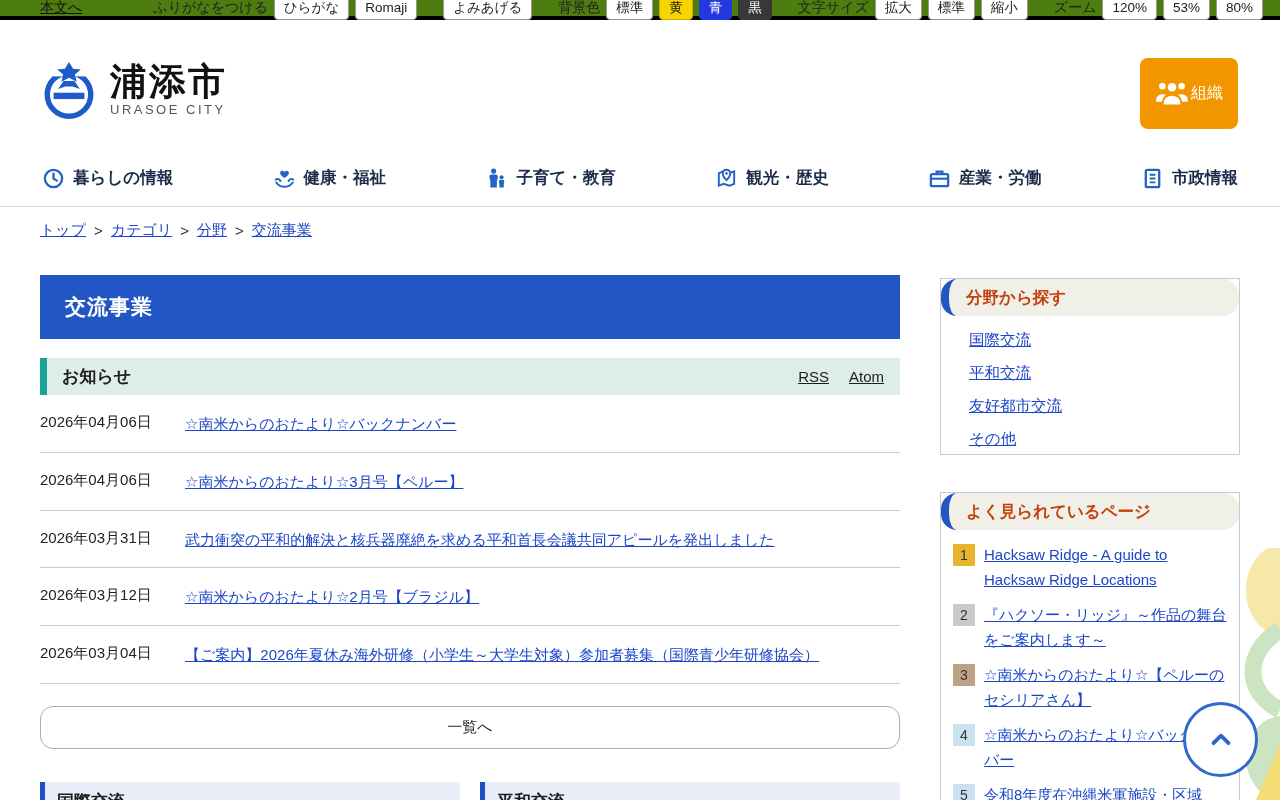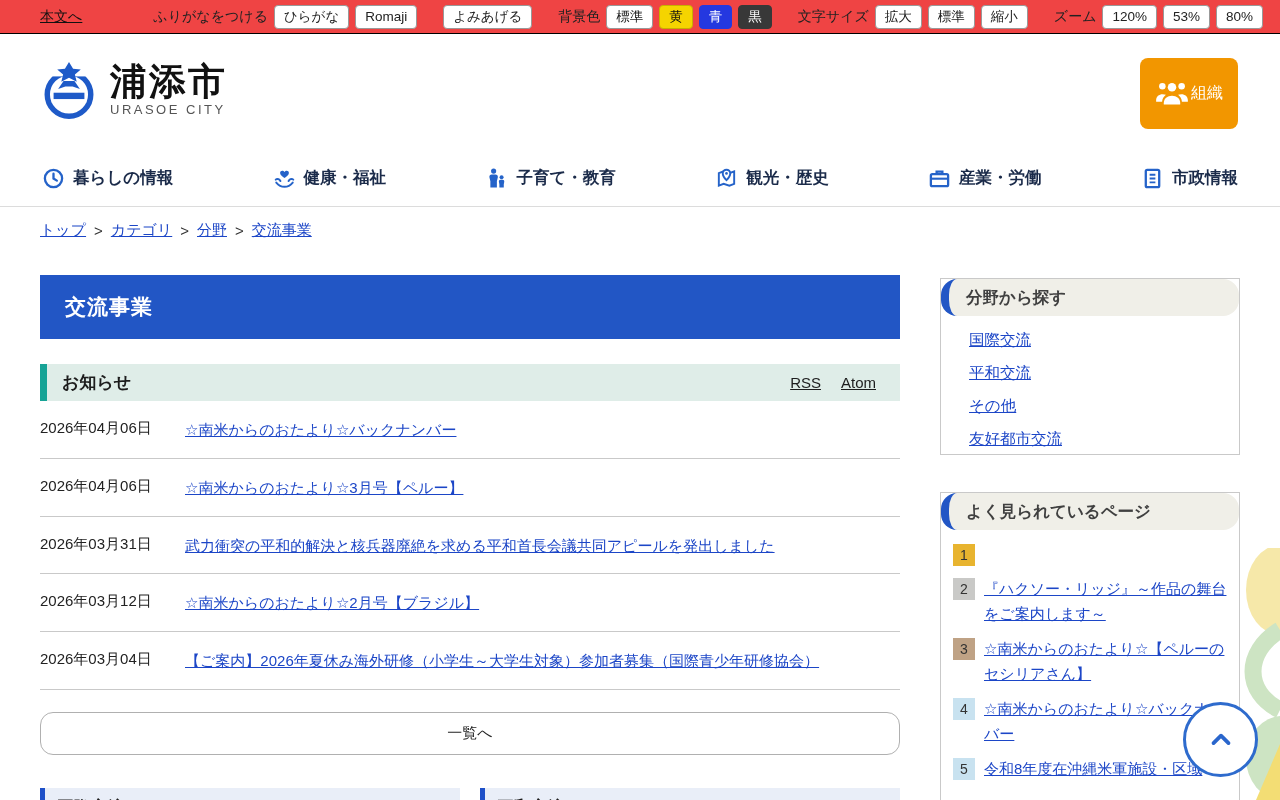--- a/index.html
+++ b/index.html
@@ -11,22 +11,22 @@
   *{margin:0;padding:0;box-sizing:border-box;}
   html,body{width:1280px;height:800px;}
   body{
     position:relative;overflow:hidden;background:#fff;
     font-family:"Liberation Sans","DejaVu Sans",sans-serif;
     color:#222;
   }
   a{cursor:pointer;}
   
   .toolbar{
-    position:absolute;left:0;top:0;width:1280px;height:34px;
-    background:#ef4444;border-bottom:1px solid #000000;
+    position:absolute;left:0;top:0;width:1280px;height:20px;
+    background:#4d7c0f;border-bottom:4px solid #000000;
     display:flex;align-items:center;gap:9px;padding:0 40px;
     font-size:14px;white-space:nowrap;
   }
   .skip-link{color:#111;text-decoration:underline;margin-right:62px;}
   .tb-group{display:flex;align-items:center;gap:6px;}
   .tb-label{color:#222;}
   .tb-btn{
     font-family:inherit;font-size:13.5px;color:#222;background:#fff;
     border:1px solid #999;border-radius:4px;padding:2px 9px;height:24px;
     line-height:18px;cursor:pointer;
@@ -61,23 +61,23 @@
   .crumb{color:var(--link_blue);text-decoration:underline;}
   .crumb-sep{color:#333;}
   
   .main-col{position:absolute;left:40px;top:275px;width:860px;}
   .page-title-bar{
     height:64px;background:var(--brand_blue);color:#fff;
     display:flex;align-items:center;padding-left:25px;
     font-size:21px;font-weight:bold;letter-spacing:1px;
   }
   .news-header{
-    margin-top:25px;height:37px;background:#dfede8;
+    margin-top:19px;height:37px;background:#dfede8;
     border-left:7px solid var(--accent_teal);
-    display:flex;align-items:center;padding:0 24px 0 15px;
+    display:flex;align-items:center;padding:0 16px 0 15px;
   }
   .news-heading{font-size:17px;font-weight:bold;color:#1d1d1d;}
   .feed-links{margin-left:auto;display:flex;gap:20px;}
   .feed-link{font-size:15px;color:#1d1d1d;text-decoration:underline;}
   .news-list{width:100%;}
   .news-row{
     display:flex;align-items:flex-start;padding:18px 0 17px 0;
     border-bottom:1px solid #c9c9c9;
   }
   .news-date{flex:0 0 145px;font-size:15px;color:#222;}
@@ -95,21 +95,21 @@
   
   .side-box{
     position:absolute;left:940px;width:300px;background:#fff;
     border:1px solid #c9c9c9;z-index:2;
   }
   .side-box-1{top:278px;height:177px;}
   .side-box-2{top:492px;height:340px;}
   .side-box-header{
     height:37px;background:#f0efe8;border-left:8px solid var(--brand_blue);
     display:flex;align-items:center;padding-left:17px;
-    font-size:16.5px;font-weight:bold;color:#404040;border-radius:16px;
+    font-size:16.5px;font-weight:bold;color:#c2410c;border-radius:16px;
   }
   .side-links{padding:14px 10px 0 28px;}
   .side-link{display:block;margin-bottom:12px;font-size:15.5px;color:var(--link_blue);text-decoration:underline;}
   .rank-list{padding:12px 12px 0 12px;}
   .rank-item{display:flex;gap:9px;margin-bottom:10px;align-items:flex-start;}
   .rank-badge{
     flex:0 0 22px;width:22px;height:22px;margin-top:2px;
     font-size:14px;color:#333;text-align:center;line-height:22px;
   }
   .rank-1{background:#e8b42f;}
@@ -298,30 +298,31 @@
   <path d="M42 82 C 6 104 6 144 42 162" fill="none" stroke="#cde4c3" stroke-width="17"></path>
   <ellipse cx="44" cy="210" rx="36" ry="42" fill="#cde4c3"></ellipse>
   <path d="M18 252 L42 196 L42 252 Z" fill="#f3dd74"></path>
 </svg>
 
 <aside class="side-box side-box-1">
   <div class="side-box-header">分野から探す</div>
   <div class="side-links">
     <a class="side-link">国際交流</a>
     <a class="side-link">平和交流</a>
+    <a class="side-link">友好都市交流</a>
     <a class="side-link">その他</a>
-    <a class="side-link">友好都市交流</a>
   </div>
 </aside>
 
 <aside class="side-box side-box-2">
   <div class="side-box-header">よく見られているページ</div>
   <div class="rank-list">
     <div class="rank-item">
       <span class="rank-badge rank-1">1</span>
+      <a class="rank-link">Hacksaw Ridge - A guide to Hacksaw Ridge Locations</a>
     </div>
     <div class="rank-item">
       <span class="rank-badge rank-2">2</span>
       <a class="rank-link">『ハクソー・リッジ』～作品の舞台をご案内します～</a>
     </div>
     <div class="rank-item">
       <span class="rank-badge rank-3">3</span>
       <a class="rank-link">☆南米からのおたより☆【ペルーのセシリアさん】</a>
     </div>
     <div class="rank-item">

